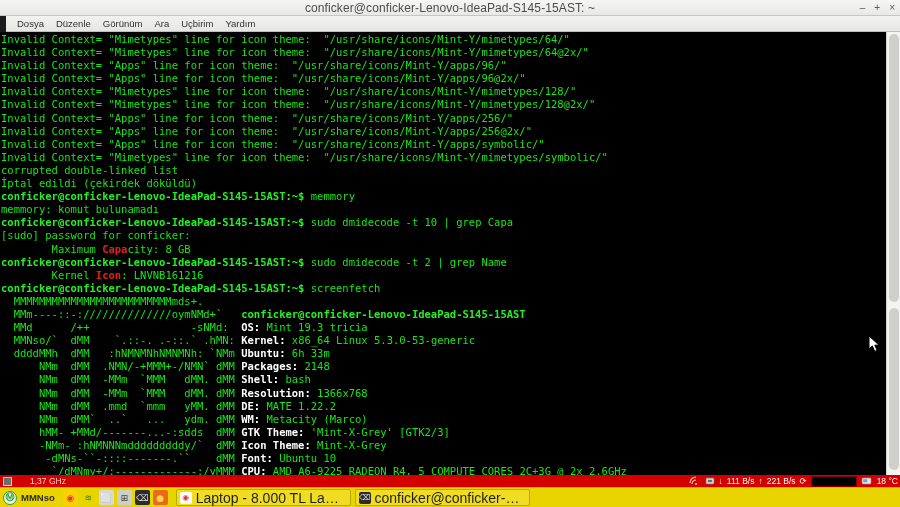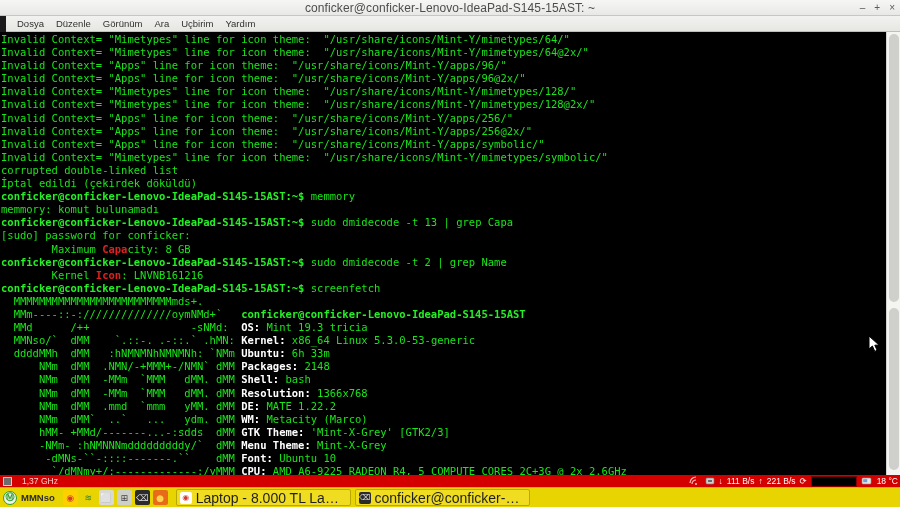--- a/index.html
+++ b/index.html
@@ -77,21 +77,21 @@
 
   
   .pointer { position: absolute; left: 869px; top: 336px; }
 
   
   .redbar {
     position: absolute; left: 0; top: 475px; width: 900px; height: 12px;
     background: #d40000;
     display: flex; align-items: center;
   }
-  .redbar-left { display: flex; align-items: center; gap: 10px; padding-left: 3px; }
+  .redbar-left { display: flex; align-items: center; gap: 18px; padding-left: 3px; }
   .rb-text {
     font-family: "Liberation Sans", sans-serif; font-size: 8.5px;
     color: #ffd0d0; white-space: nowrap;
   }
   .redbar-right {
     position: absolute; right: 0; top: 0; height: 12px;
     display: flex; align-items: center; gap: 4px; padding-right: 2px;
   }
   .rb-white { color: #fff; font-size: 8.5px; font-family: "Liberation Sans", sans-serif; }
   .mini-graph { width: 46px; height: 11px; background: #000; border: 1px solid #8a0000; }
@@ -181,38 +181,38 @@
 <span class="g">Invalid Context= "Mimetypes" line for icon theme:  "/usr/share/icons/Mint-Y/mimetypes/128/"</span>
 <span class="g">Invalid Context= "Mimetypes" line for icon theme:  "/usr/share/icons/Mint-Y/mimetypes/128@2x/"</span>
 <span class="g">Invalid Context= "Apps" line for icon theme:  "/usr/share/icons/Mint-Y/apps/256/"</span>
 <span class="g">Invalid Context= "Apps" line for icon theme:  "/usr/share/icons/Mint-Y/apps/256@2x/"</span>
 <span class="g">Invalid Context= "Apps" line for icon theme:  "/usr/share/icons/Mint-Y/apps/symbolic/"</span>
 <span class="g">Invalid Context= "Mimetypes" line for icon theme:  "/usr/share/icons/Mint-Y/mimetypes/symbolic/"</span>
 <span class="g">corrupted double-linked list</span>
 <span class="g">İptal edildi (çekirdek döküldü)</span>
 <span class="gb">conficker@conficker-Lenovo-IdeaPad-S145-15AST:~$</span> <span class="g">memmory</span>
 <span class="g">memmory: komut bulunamadı</span>
-<span class="gb">conficker@conficker-Lenovo-IdeaPad-S145-15AST:~$</span> <span class="g">sudo dmidecode -t 13 | grep Capa</span>
+<span class="gb">conficker@conficker-Lenovo-IdeaPad-S145-15AST:~$</span> <span class="g">sudo dmidecode -t 10 | grep Capa</span>
 <span class="g">[sudo] password for conficker:</span>
 <span class="g">        Maximum </span><span class="red">Capa</span><span class="g">city: 8 GB</span>
 <span class="gb">conficker@conficker-Lenovo-IdeaPad-S145-15AST:~$</span> <span class="g">sudo dmidecode -t 2 | grep Name</span>
 <span class="g">        Kernel </span><span class="red">Icon</span><span class="g">: LNVNB161216</span>
 <span class="gb">conficker@conficker-Lenovo-IdeaPad-S145-15AST:~$</span> <span class="g">screenfetch</span>
 <span class="g">  MMMMMMMMMMMMMMMMMMMMMMMMMmds+.      </span>
 <span class="g">  MMm----::-://////////////oymNMd+`   </span><span class="gb">conficker@conficker-Lenovo-IdeaPad-S145-15AST</span>
 <span class="g">  MMd      /++                -sNMd:  </span><span class="wb">OS:</span> <span class="g">Mint 19.3 tricia</span>
 <span class="g">  MMNso/`  dMM    `.::-. .-::.` .hMN: </span><span class="wb">Kernel:</span> <span class="g">x86_64 Linux 5.3.0-53-generic</span>
 <span class="g">  ddddMMh  dMM   :hNMNMNhNMNMNh: `NMm </span><span class="wb">Ubuntu:</span> <span class="g">6h 33m</span>
 <span class="g">      NMm  dMM  .NMN/-+MMM+-/NMN` dMM </span><span class="wb">Packages:</span> <span class="g">2148</span>
 <span class="g">      NMm  dMM  -MMm  `MMM   dMM. dMM </span><span class="wb">Shell:</span> <span class="g">bash</span>
 <span class="g">      NMm  dMM  -MMm  `MMM   dMM. dMM </span><span class="wb">Resolution:</span> <span class="g">1366x768</span>
 <span class="g">      NMm  dMM  .mmd  `mmm   yMM. dMM </span><span class="wb">DE:</span> <span class="g">MATE 1.22.2</span>
 <span class="g">      NMm  dMM`  ..`   ...   ydm. dMM </span><span class="wb">WM:</span> <span class="g">Metacity (Marco)</span>
 <span class="g">      hMM- +MMd/-------...-:sdds  dMM </span><span class="wb">GTK Theme:</span> <span class="g">'Mint-X-Grey' [GTK2/3]</span>
-<span class="g">      -NMm- :hNMNNNmdddddddddy/`  dMM </span><span class="wb">Menu Theme:</span> <span class="g">Mint-X-Grey</span>
+<span class="g">      -NMm- :hNMNNNmdddddddddy/`  dMM </span><span class="wb">Icon Theme:</span> <span class="g">Mint-X-Grey</span>
 <span class="g">       -dMNs-``-::::-------.``    dMM </span><span class="wb">Font:</span> <span class="g">Ubuntu 10</span>
 <span class="g">        `/dMNmy+/:-------------:/yMMM </span><span class="wb">CPU:</span> <span class="g">AMD A6-9225 RADEON R4, 5 COMPUTE CORES 2C+3G @ 2x 2.6GHz</span>
  
  
 
  </pre>
     </div>
   </div>
 
   <div class="scroll-track">

